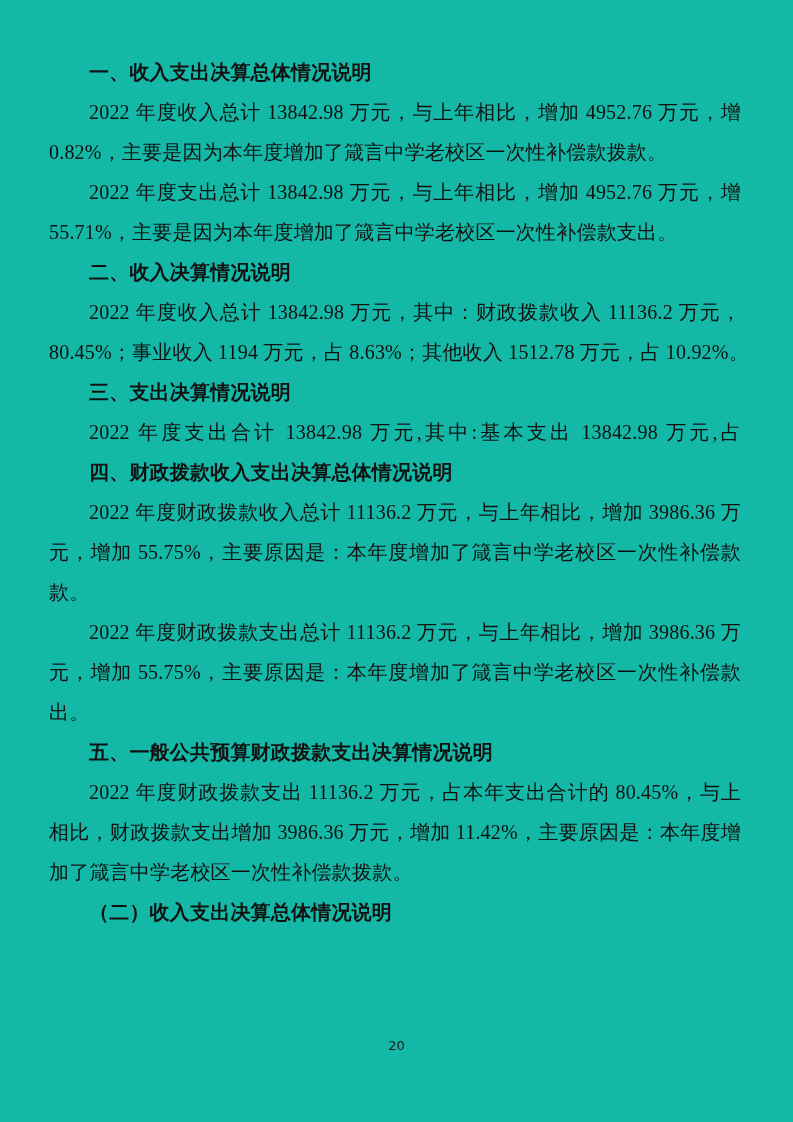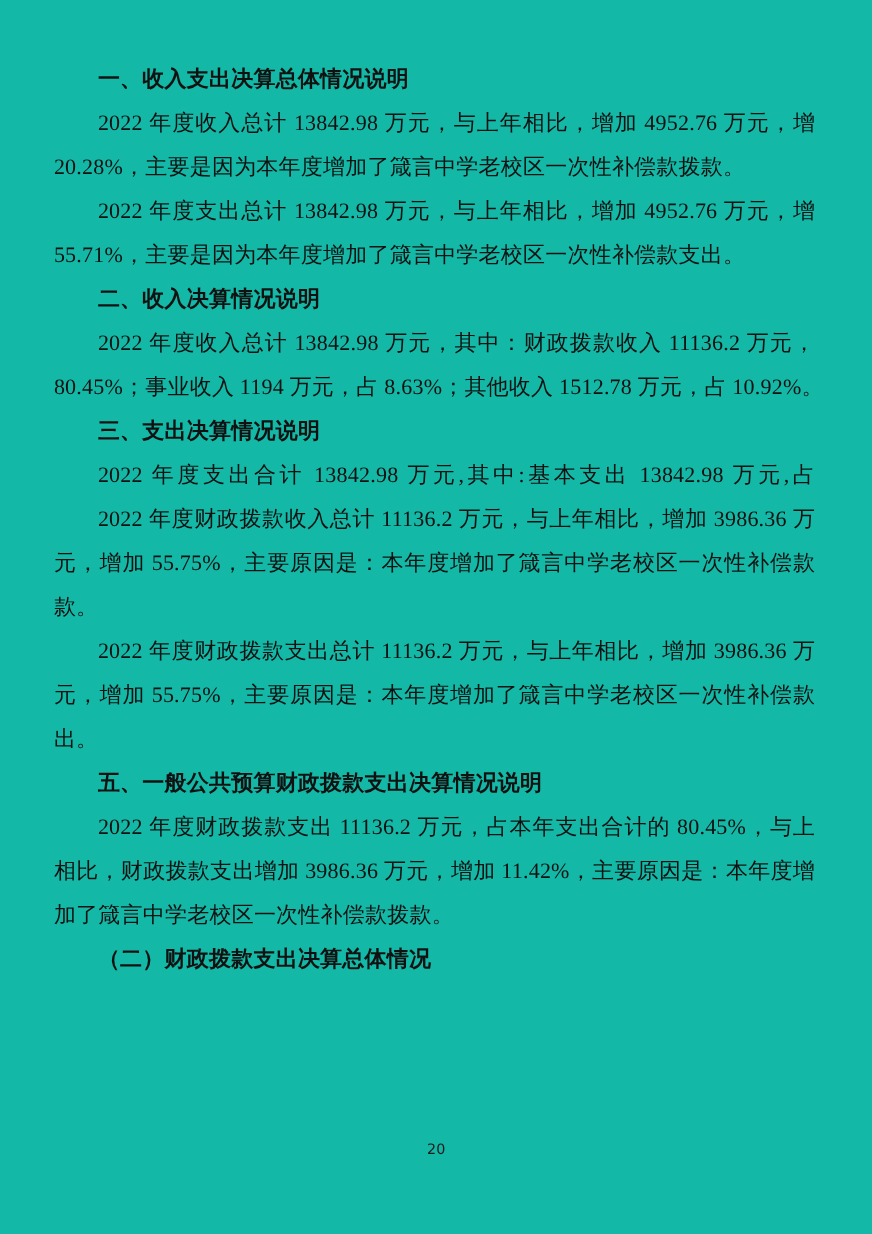--- a/index.html
+++ b/index.html
@@ -57,42 +57,43 @@
   }
 </style>
 </head>
 <body>
 
 <div class="page">
   <main class="content">
 
     <div class="line heading indent">一、收入支出决算总体情况说明</div>
     <div class="line indent full">2022 年度收入总计 13842.98 万元，与上年相比，增加 4952.76 万元，增加</div>
-    <div class="line">20.28%，主要是因为本年度增加了箴言中学老校区一次性补偿款拨款。</div>
+    <div class="line">0.82%，主要是因为本年度增加了箴言中学老校区一次性补偿款拨款。</div>
     <div class="line indent full">2022 年度支出总计 13842.98 万元，与上年相比，增加 4952.76 万元，增加</div>
     <div class="line">55.71%，主要是因为本年度增加了箴言中学老校区一次性补偿款支出。</div>
 
     <div class="line heading indent">二、收入决算情况说明</div>
     <div class="line indent full">2022 年度收入总计 13842.98 万元，其中：财政拨款收入 11136.2 万元，占</div>
     <div class="line">80.45%；事业收入 1194 万元，占 8.63%；其他收入 1512.78 万元，占 10.92%。</div>
 
     <div class="line heading indent">三、支出决算情况说明</div>
     <div class="line indent full">2022 年度支出合计 13842.98 万元,其中:基本支出 13842.98 万元,占 100%；</div>
 
+    <div class="line heading indent">四、财政拨款收入支出决算总体情况说明</div>
     <div class="line indent full">2022 年度财政拨款收入总计 11136.2 万元，与上年相比，增加 3986.36 万</div>
     <div class="line full">元，增加 55.75%，主要原因是：本年度增加了箴言中学老校区一次性补偿款拨</div>
     <div class="line">款。</div>
     <div class="line indent full">2022 年度财政拨款支出总计 11136.2 万元，与上年相比，增加 3986.36 万</div>
     <div class="line full">元，增加 55.75%，主要原因是：本年度增加了箴言中学老校区一次性补偿款支</div>
     <div class="line">出。</div>
 
     <div class="line heading indent">五、一般公共预算财政拨款支出决算情况说明</div>
     <div class="line indent full">2022 年度财政拨款支出 11136.2 万元，占本年支出合计的 80.45%，与上年</div>
     <div class="line full">相比，财政拨款支出增加 3986.36 万元，增加 11.42%，主要原因是：本年度增</div>
     <div class="line">加了箴言中学老校区一次性补偿款拨款。</div>
-    <div class="line heading indent">（二）财政拨款支出决算总体情况</div>
+    <div class="line heading indent">（二）收入支出决算总体情况说明</div>
 
   </main>
 
   <footer class="footer">
     <span class="pagenum">20</span>
   </footer>
 </div>
 
 </body></html>

